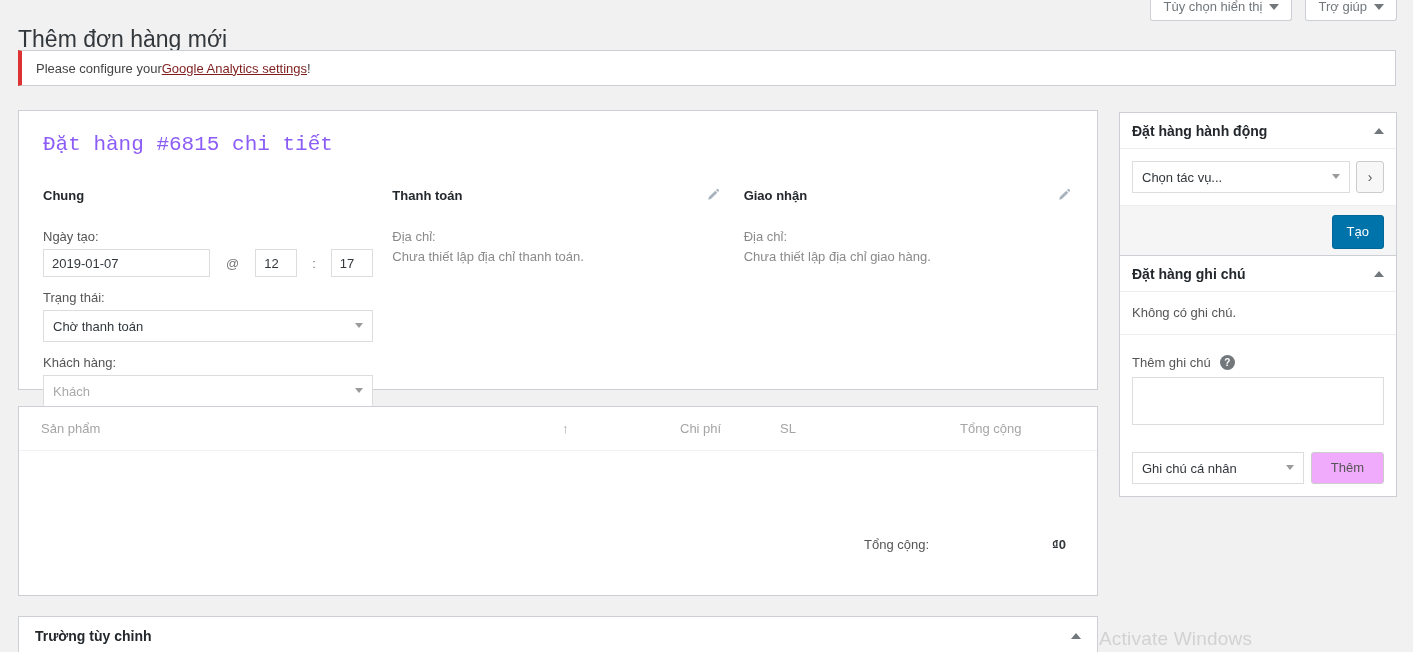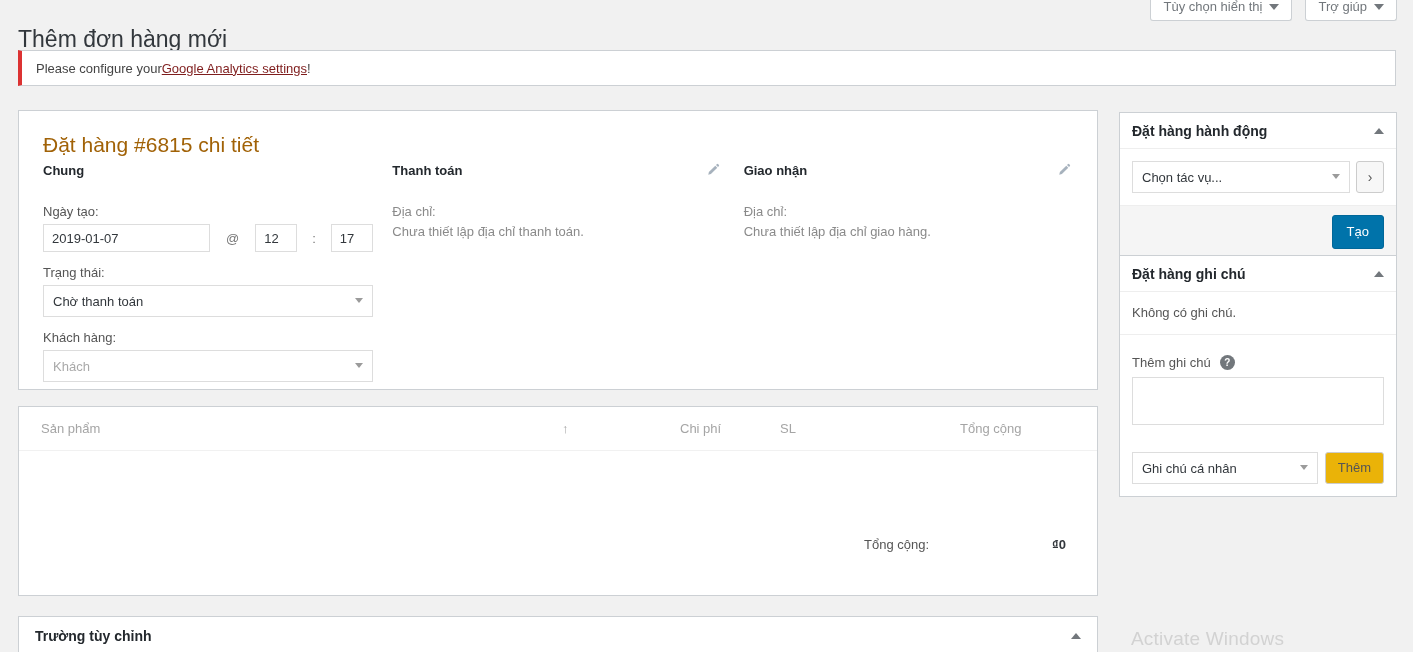--- a/index.html
+++ b/index.html
@@ -55,22 +55,23 @@
   
   .panel {
     background: #fff; border: 1px solid #ccd0d4;
   }
   .order-panel {
     position: absolute; left: 18px; top: 110px;
     width: 1080px; height: 280px;
     padding: 22px 24px 0 24px;
   }
   .order-heading {
-    font-size: 21px; font-weight: 400; color: #a16207;
-    margin: 0 0 6px 0;
+    font-size: 21px; font-weight: 400; color: #8b5cf6;
+    margin: 0 0 32px 0;
+    font-family: Liberation Mono, monospace;
   }
   .cols { display: flex; }
   .col-general { width: 350px; }
   .col-billing { width: 352px; position: relative; }
   .col-shipping { width: 330px; position: relative; }
   .col-head {
     font-size: 13px; font-weight: bold; color: #23282d;
     margin-bottom: 26px;
   }
   .edit-pencil {
@@ -141,23 +142,23 @@
   .items-foot {
     border-top: 1px solid #ddd;
     background: #f8f8f8;
     height: 74px;
     display: flex; align-items: center; justify-content: space-between;
     padding: 0 22px;
   }
   .btn {
     font-family: "Liberation Sans", sans-serif;
     font-size: 13px;
-    padding: 6px 12px;
+    padding: 6px 19px;
     border: 1px solid #ccc;
-    background: #eab308;
+    background: #f0abfc;
     color: #555;
     border-radius: 3px;
     line-height: 1.4;
     cursor: pointer;
   }
   .btn-primary {
     background: #0073aa; border-color: #006799; color: #fff;
     padding: 7px 14px;
   }
   .foot-left { display: flex; gap: 6px; }
@@ -227,21 +228,21 @@
     padding: 5px;
   }
   .note-foot {
     display: flex; gap: 7px; align-items: center;
     padding: 11px 12px 12px 12px;
   }
   .note-sel { position: relative; flex: 1; }
 
   
   .watermark {
-    position: absolute; left: 1131px; top: 628px;
+    position: absolute; left: 1099px; top: 628px;
     font-size: 19px; color: #d2d2d2;
     letter-spacing: .2px;
   }
 </style>
 </head>
 <body>
 
 <div class="screen">
 
   <div class="topbuttons">

